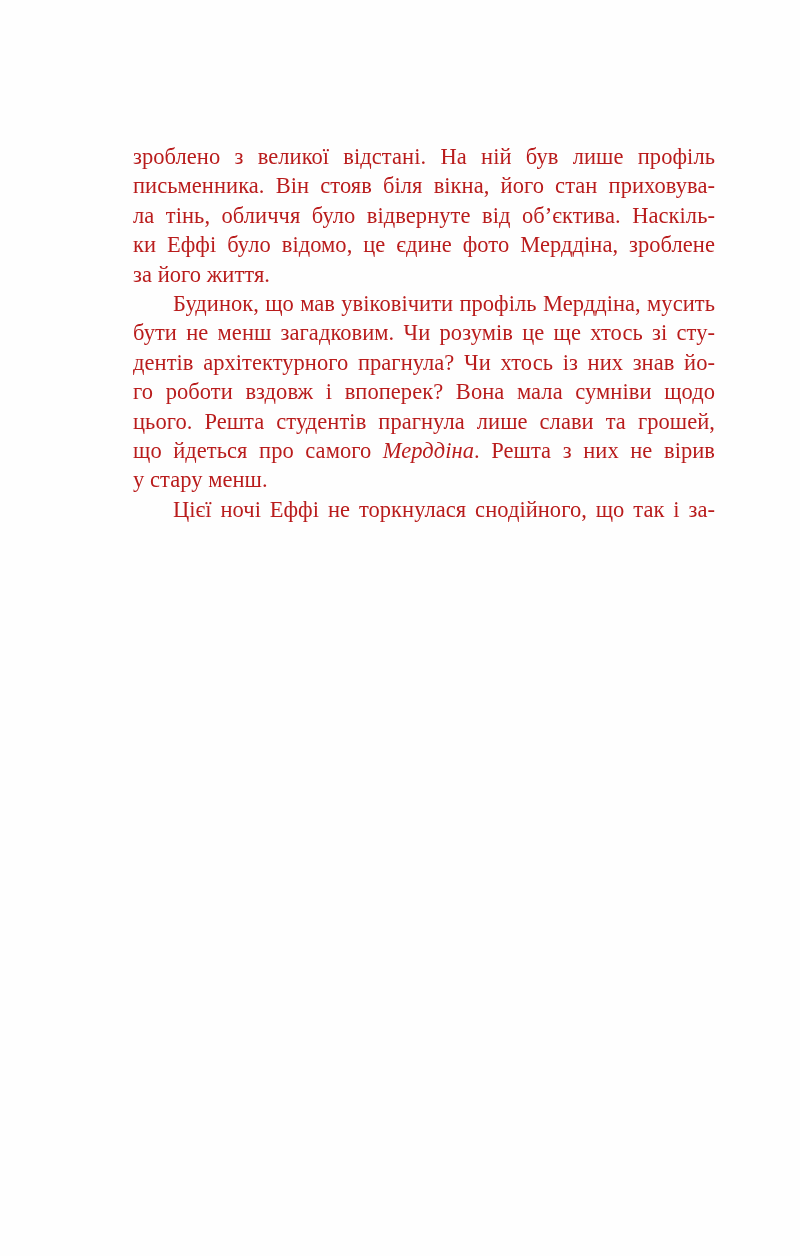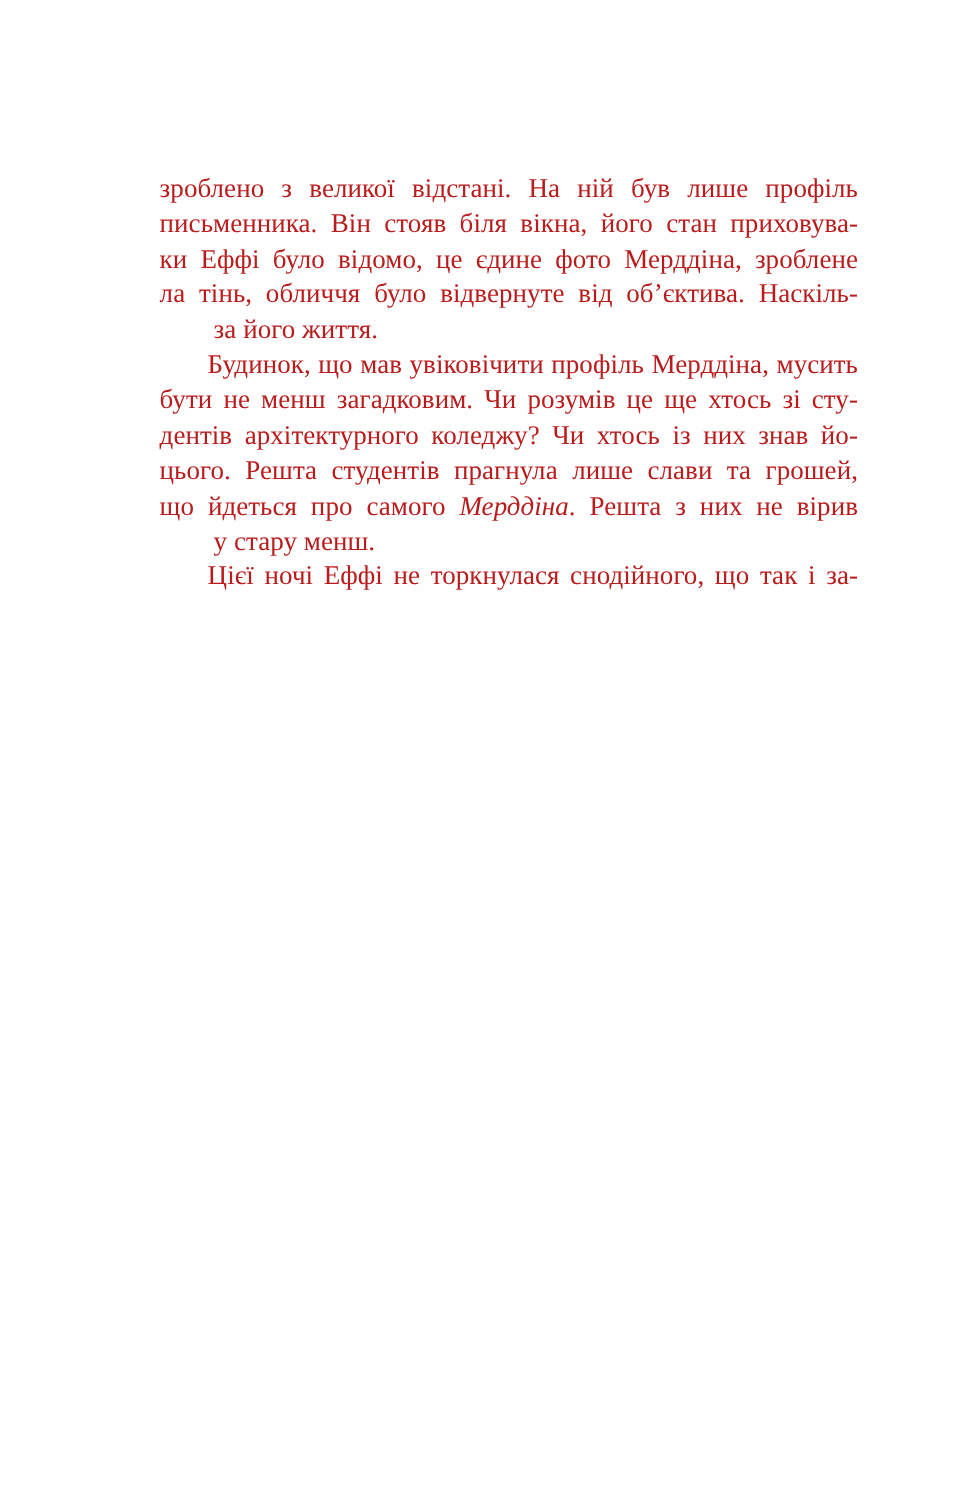--- a/index.html
+++ b/index.html
@@ -27,46 +27,46 @@
       font-family: Liberation Serif, serif;
       font-size: 22.5px;
       color: #b91c1c;
       white-space: nowrap;
       text-align: justify;
       text-align-last: justify;
       letter-spacing: 0.05px;
     }
     .line.last {
       text-align-last: left;
-      margin-left: 45px;
     }
     .line.indent {
       padding-left: 40px;
     }
     .line em {
       font-style: italic;
     }
   </style>
 </head>
 <body>
 
 <div class="page">
 
   <div>
     <span class="line">зроблено з великої відстані. На ній був лише профіль</span>
     <span class="line">письменника. Він стояв біля вікна, його стан приховува-</span>
+    <span class="line">ла тінь, обличчя було відвернуте від об’єктива. Наскіль-</span>
     <span class="line">ки Еффі було відомо, це єдине фото Мерддіна, зроблене</span>
-    <span class="line">ла тінь, обличчя було відвернуте від об’єктива. Наскіль-</span>
     <span class="line last">за його життя.</span>
   </div>
 
   <div>
     <span class="line indent">Будинок, що мав увіковічити профіль Мерддіна, мусить</span>
     <span class="line">бути не менш загадковим. Чи розумів це ще хтось зі сту-</span>
-    <span class="line">дентів архітектурного коледжу? Чи хтось із них знав йо-</span>
+    <span class="line">дентів архітектурного прагнула? Чи хтось із них знав йо-</span>
+    <span class="line">го роботи вздовж і впоперек? Вона мала сумніви щодо</span>
     <span class="line">цього. Решта студентів прагнула лише слави та грошей,</span>
     <span class="line"><span>що йдеться про самого </span><em>Мерддіна</em><span>. Решта з них не вірив</span></span>
     <span class="line last">у стару менш.</span>
   </div>
 
   <div>
     <span class="line indent">Цієї ночі Еффі не торкнулася снодійного, що так і за-</span>
   </div>
 
 </div>

